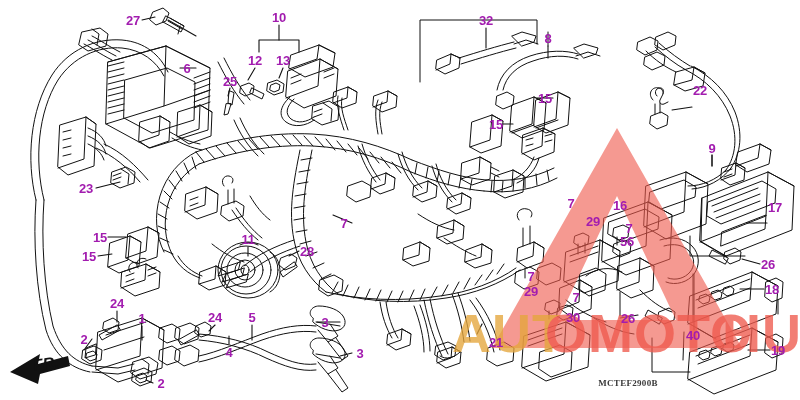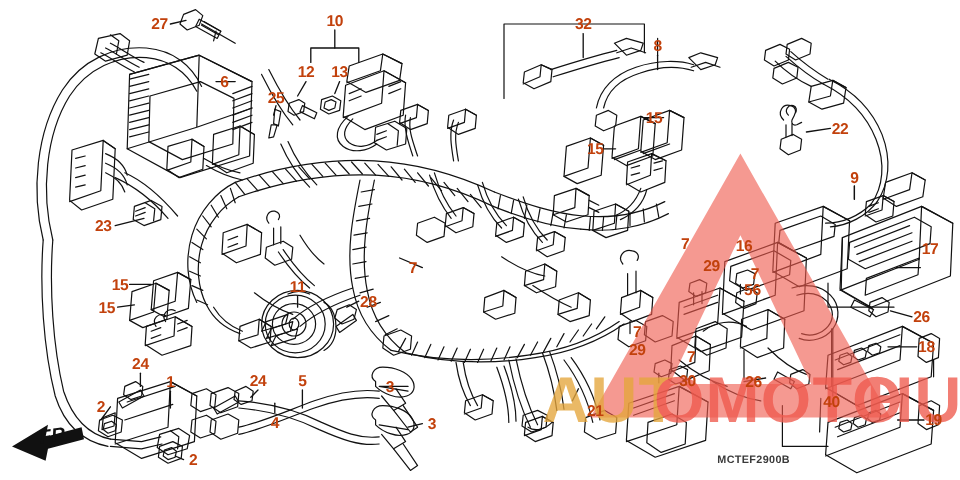--- a/index.html
+++ b/index.html
@@ -24,29 +24,29 @@
   }
   #art-layer { z-index: 1; }
   #watermark-layer { z-index: 2; pointer-events: none; }
   #label-layer { z-index: 3; }
 
   .callout {
     position: absolute;
     font-family: "Liberation Sans", sans-serif;
     font-weight: bold;
     font-size: 13px;
-    color: #c2410c;
+    color: #a21caf;
     line-height: 1;
     white-space: nowrap;
     transform: translate(-50%, -50%);
     letter-spacing: -0.3px;
   }
   .code-text {
     position: absolute;
-    font-family: Liberation Sans, sans-serif;
+    font-family: Liberation Serif, serif;
     font-size: 9px;
     font-weight: bold;
     color: #3a3a3a;
     letter-spacing: 0.3px;
     white-space: nowrap;
     transform: translate(-50%, -50%);
     text-align: right;
   }
   .fr-text {
     position: absolute;
@@ -566,21 +566,21 @@
     <div class="callout" style="left:133px;top:20px">27</div>
     <div class="callout" style="left:279px;top:17px">10</div>
     <div class="callout" style="left:486px;top:20px">32</div>
     <div class="callout" style="left:548px;top:38px">8</div>
     <div class="callout" style="left:255px;top:60px">12</div>
     <div class="callout" style="left:283px;top:60px">13</div>
     <div class="callout" style="left:230px;top:81px">25</div>
     <div class="callout" style="left:187px;top:68px">6</div>
     <div class="callout" style="left:545px;top:98px">15</div>
     <div class="callout" style="left:496px;top:124px">15</div>
-    <div class="callout" style="left:700px;top:107px">22</div>
+    <div class="callout" style="left:700px;top:90px">22</div>
     <div class="callout" style="left:712px;top:148px">9</div>
     <div class="callout" style="left:86px;top:188px">23</div>
     <div class="callout" style="left:775px;top:207px">17</div>
     <div class="callout" style="left:344px;top:223px">7</div>
     <div class="callout" style="left:571px;top:203px">7</div>
     <div class="callout" style="left:620px;top:205px">16</div>
     <div class="callout" style="left:593px;top:221px">29</div>
     <div class="callout" style="left:629px;top:228px">7</div>
     <div class="callout" style="left:627px;top:241px">56</div>
     <div class="callout" style="left:100px;top:237px">15</div>

